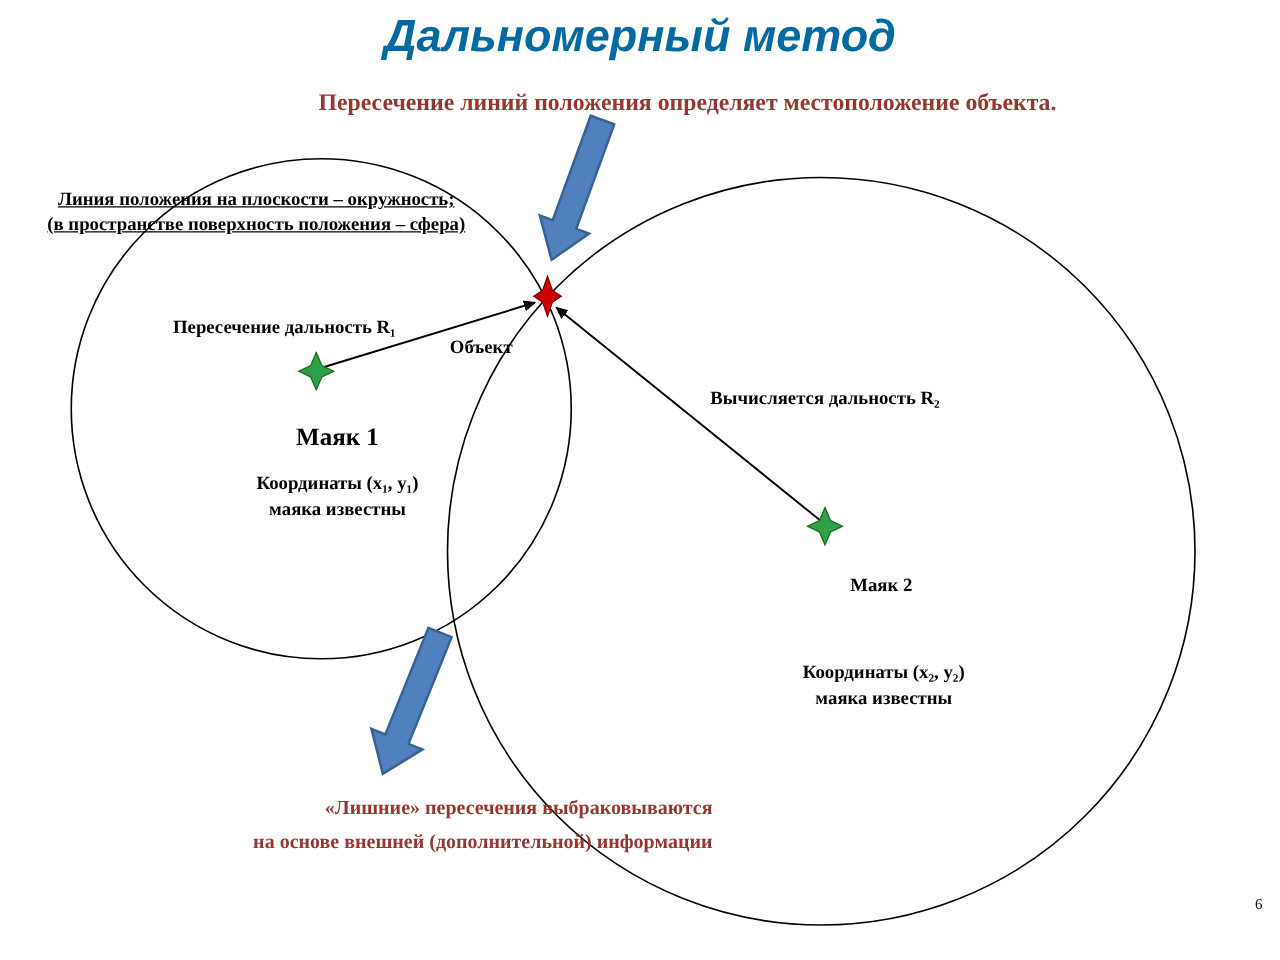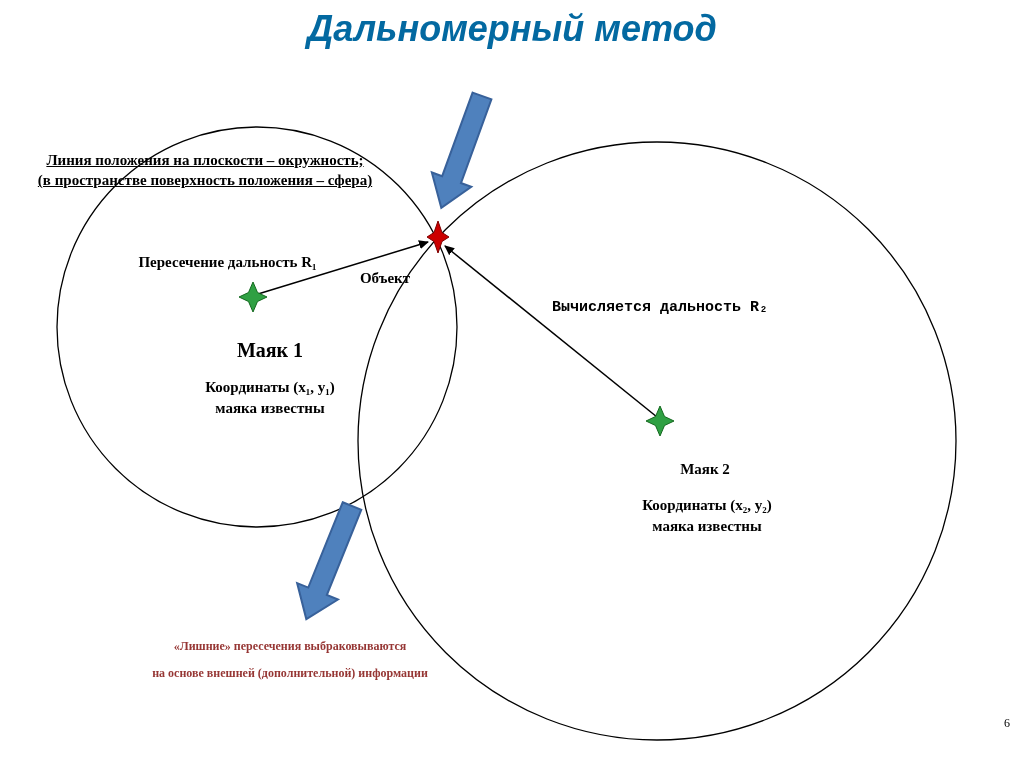--- a/index.html
+++ b/index.html
@@ -24,27 +24,28 @@
   .subtitle {
     top: 72px; left: 80px; width: 940px;
     font-size: 19px;
     color: #963634;
   }
   .info-block { top: 150px; left: 5px; width: 400px; font-size: 15px; line-height: 20px; text-decoration: underline; }
   .range1 { top: 254px; left: 105px; width: 245px; font-size: 15px; }
   .object-label { top: 270px; left: 340px; width: 90px; font-size: 15px; }
   .beacon1-name { top: 339px; left: 210px; width: 120px; font-size: 20px; }
   .beacon1-coords { top: 377px; left: 175px; width: 190px; font-size: 15px; line-height: 21px; }
-  .range2 { top: 299px; left: 545px; width: 230px; font-size: 15px; font-family: Liberation Mono, monospace; }
+  .range2 { top: 311px; left: 545px; width: 230px; font-size: 15px; }
   .beacon2-name { top: 461px; left: 645px; width: 120px; font-size: 15px; }
-  .beacon2-coords { top: 495px; left: 612px; width: 190px; font-size: 15px; line-height: 21px; }
+  .beacon2-coords { top: 528px; left: 612px; width: 190px; font-size: 15px; line-height: 21px; }
   .bottom-note {
     top: 633px; left: 10px; width: 560px;
-    font-size: 12px; line-height: 27px;
+    font-size: 16px; line-height: 27px;
     color: #963634;
+    text-align: right;
   }
   .page-number {
     top: 716px; left: 980px; width: 30px;
     font-weight: normal;
     font-size: 12px;
     text-align: right;
     color: #000;
   }
   .position-circle { fill: none; stroke: #000000; stroke-width: 1.3; }
   .range-line { stroke: #000000; stroke-width: 1.5; }
@@ -73,20 +74,21 @@
 
     <path transform="translate(438,237)" d="M 0,-16 L 4,-4.5 L 11,0 L 4,4.5 L 0,16 L -4,4.5 L -11,0 L -4,-4.5 Z" stroke-width="1" fill="#CC0000" stroke="#7F0000"></path>
 
     <path transform="translate(253,297)" d="M 0,-15 L 4.5,-4.5 L 14,0 L 4.5,4.5 L 0,15 L -4.5,4.5 L -14,0 L -4.5,-4.5 Z" stroke-width="1" fill="#2FA043" stroke="#14691F"></path>
 
     <path transform="translate(660,421)" d="M 0,-15 L 4.5,-4.5 L 14,0 L 4.5,4.5 L 0,15 L -4.5,4.5 L -14,0 L -4.5,-4.5 Z" stroke-width="1" fill="#2FA043" stroke="#14691F"></path>
   </svg>
 
   <div class="txt title">Дальномерный метод</div>
 
+  <div class="txt subtitle">Пересечение линий положения определяет местоположение объекта.</div>
 
   <div class="txt info-block">
     <div>Линия положения на плоскости – окружность;</div>
     <div>(в пространстве поверхность положения – сфера)</div>
   </div>
 
   <div class="txt range1">Пересечение дальность R₁</div>
 
   <div class="txt object-label">Объект</div>
 

